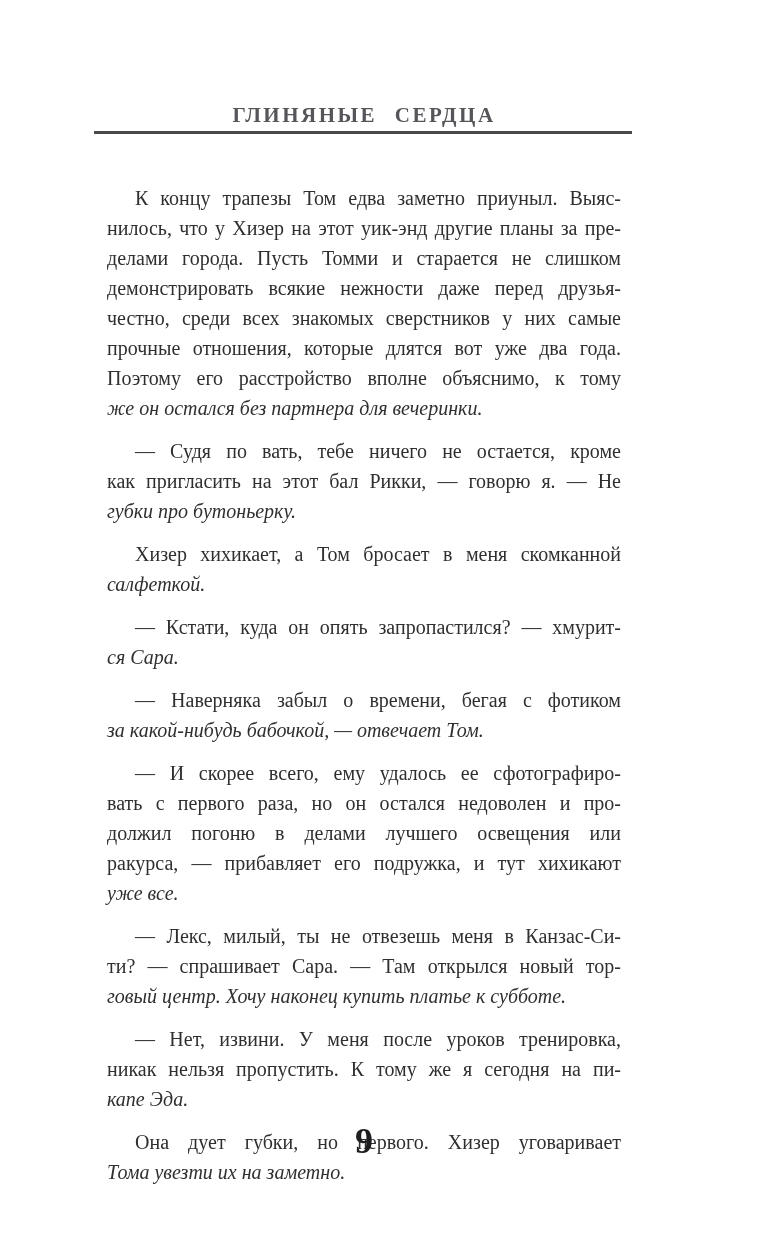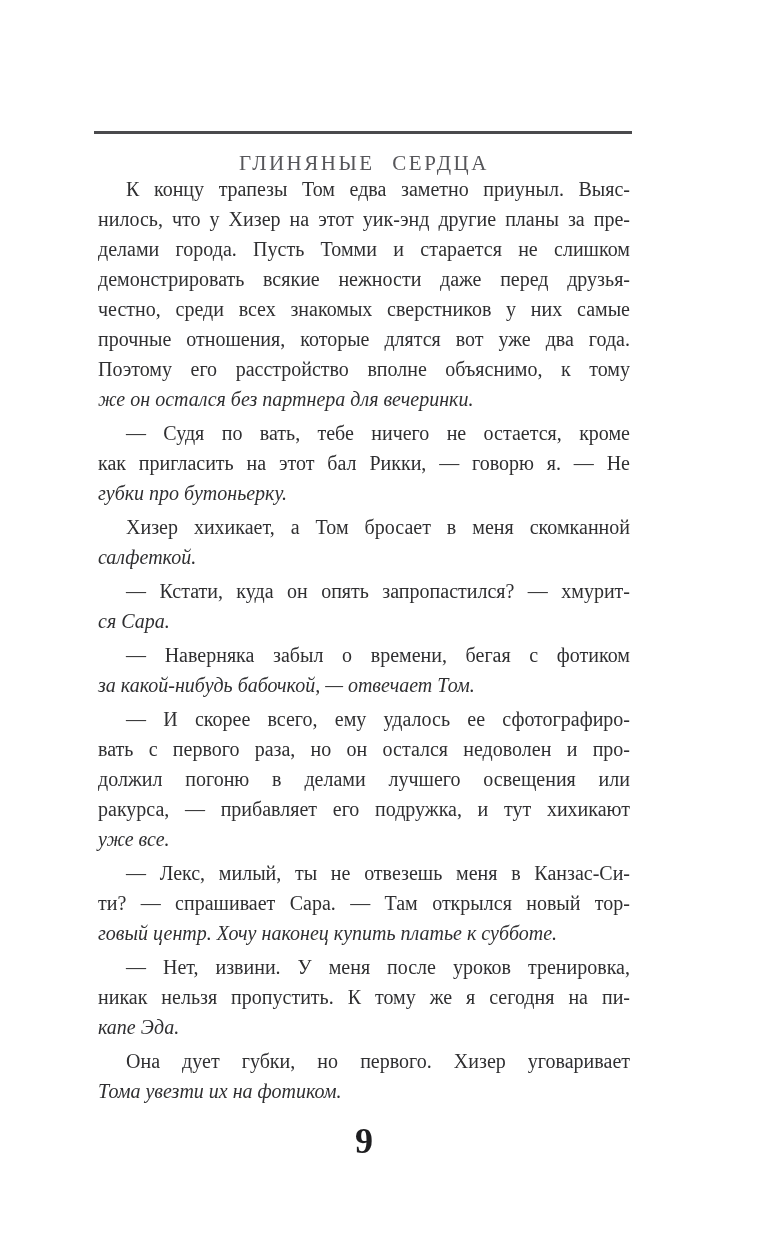--- a/index.html
+++ b/index.html
@@ -12,40 +12,39 @@
     position: relative;
     width: 768px; height: 1240px;
     background: #ffffff;
     overflow: hidden;
   }
   .running-header {
     position: absolute;
     left: 94px; width: 540px; top: 103px;
     text-align: center;
     font-size: 21px;
-    font-weight: normal;
+    font-weight: bold;
     letter-spacing: 2.5px;
     word-spacing: 10px;
     color: #56565a;
-    margin-top: 48px;
   }
   .header-rule {
     position: absolute;
     left: 94px; width: 538px; top: 131px;
     height: 3px;
     background: #4a4a4d;
   }
   .body-text {
     position: absolute;
     left: 94px; width: 540px; top: 170px;
     font-size: 20px;
     line-height: 30px;
     color: #2f2f31;
   }
-  .para { margin: 4px; padding: 0; }
+  .para { margin: 13px; padding: 0; }
   .line {
     text-align: justify;
     text-align-last: justify;
   }
   .line.first { text-indent: 28px; }
   .line.last { text-align-last: left; font-style: italic; }
   .page-number {
     position: absolute;
     left: 94px; width: 540px; top: 1120px;
     text-align: center;
@@ -111,20 +110,20 @@
     </div>
 
     <div class="para">
       <div class="line first">— Нет, извини. У меня после уроков тренировка,</div>
       <div class="line">никак нельзя пропустить. К тому же я сегодня на пи-</div>
       <div class="line last">капе Эда.</div>
     </div>
 
     <div class="para">
       <div class="line first">Она дует губки, но первого. Хизер уговаривает</div>
-      <div class="line last">Тома увезти их на фотиком.</div>
+      <div class="line last">Тома увезти их на заметно.</div>
     </div>
 
   </div>
 
   <div class="page-number">9</div>
 
 </div>
 
 </body></html>

